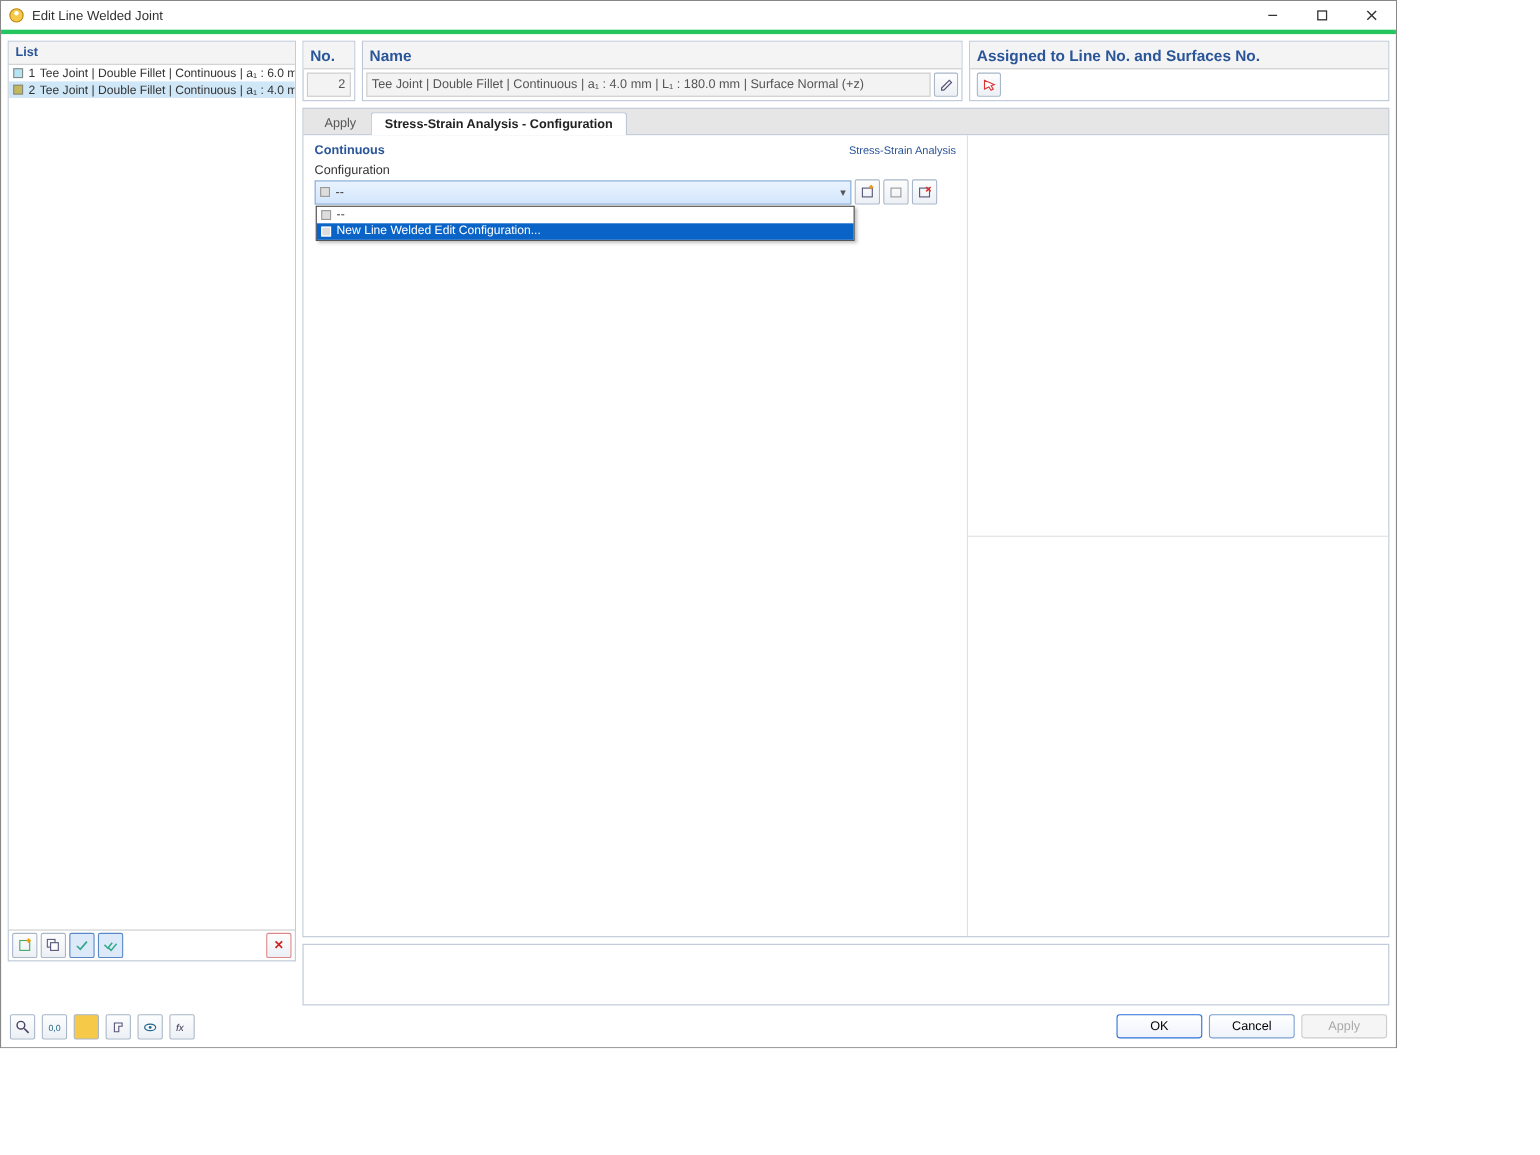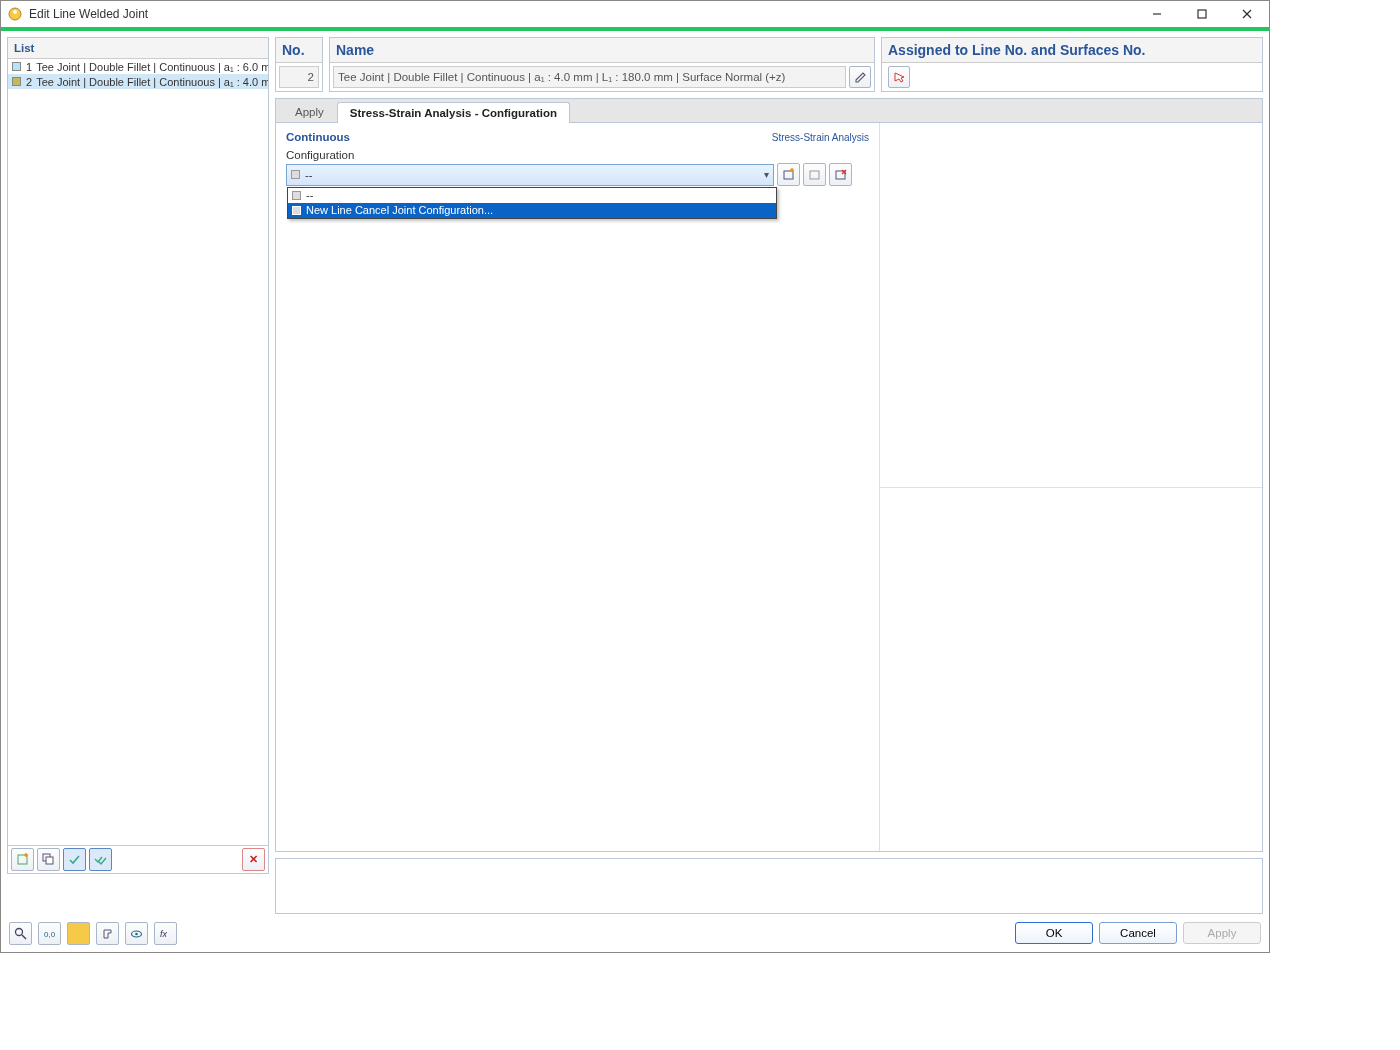--- a/index.html
+++ b/index.html
@@ -216,21 +216,21 @@
                 <span class="sw"></span>
                 <span>--</span>
                 <span class="chev">▾</span>
                 <div class="dropdown">
                   <div class="opt">
                     <span class="sw"></span>
                     <span>--</span>
                   </div>
                   <div class="opt highlight">
                     <span class="sw"></span>
-                    <span>New Line Cancel Joint Configuration...</span>
+                    <span>New Line Welded Edit Configuration...</span>
                   </div>
                 </div>
               </div>
               <div class="icon-btn">
                   <svg width="13" height="13">
                     <rect x="2" y="3" width="9" height="8" fill="none" stroke="#557" stroke-width="1"></rect>
                     <line x1="10" y1="0" x2="10" y2="4" stroke="#e90" stroke-width="1.5"></line>
                     <line x1="8" y1="2" x2="12" y2="2" stroke="#e90" stroke-width="1.5"></line>
                   </svg>
                 </div>

